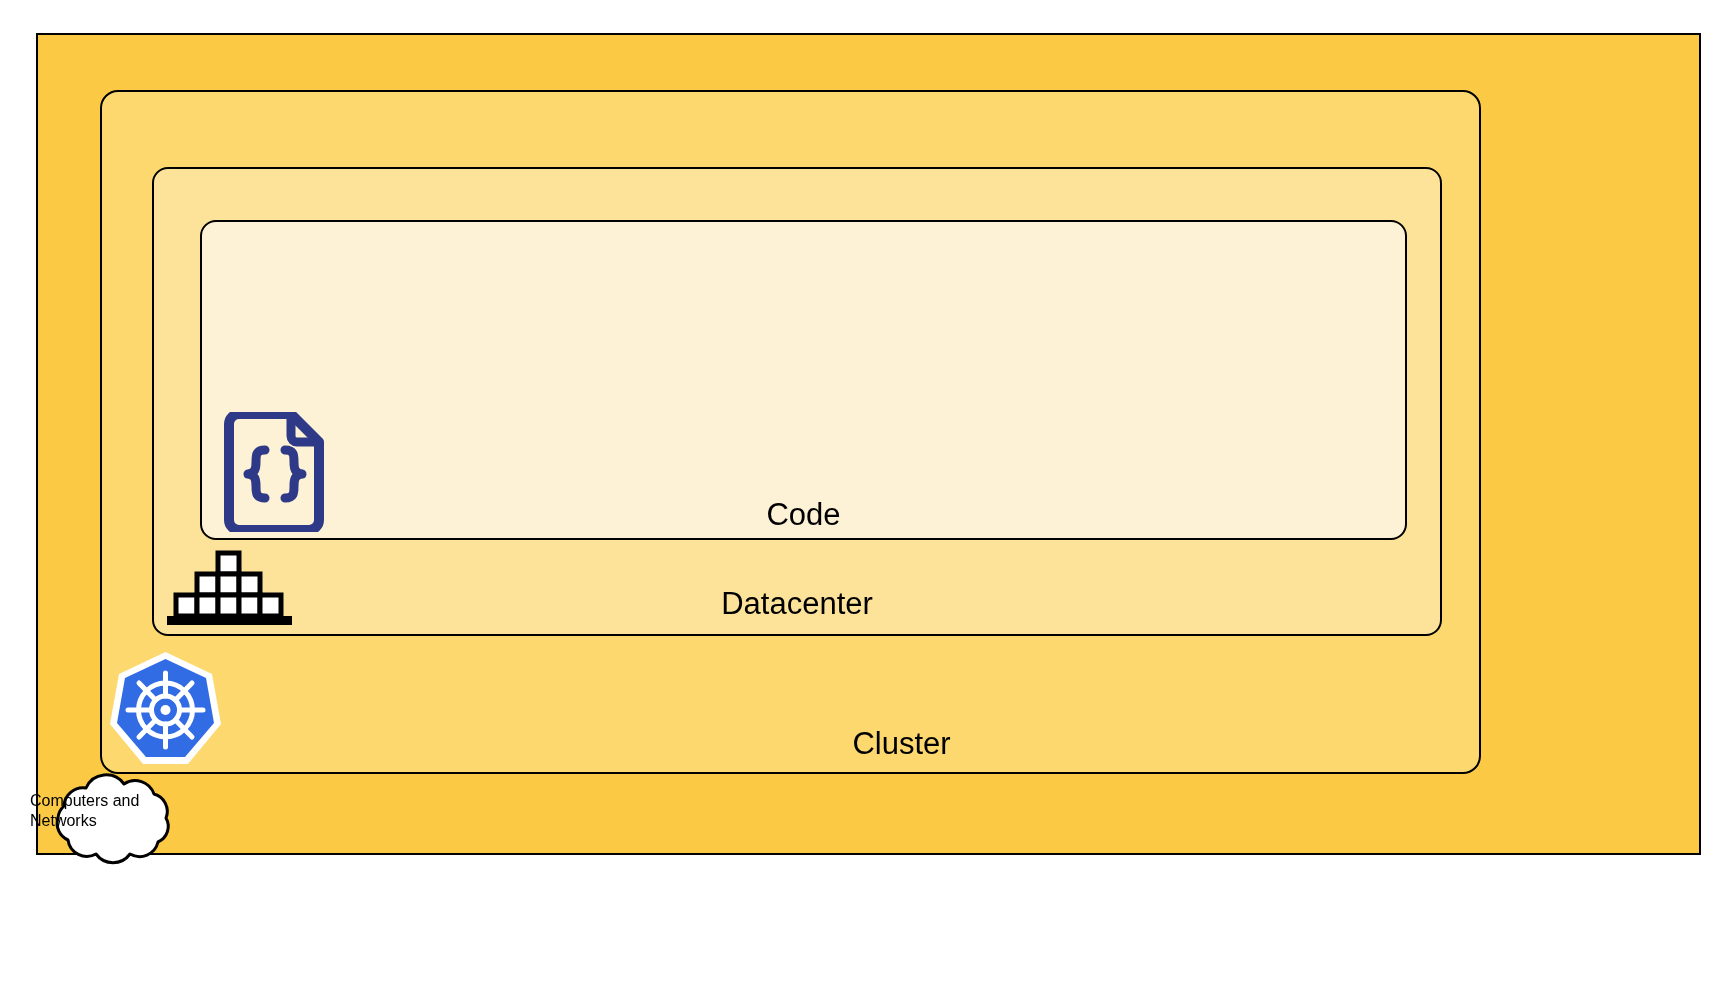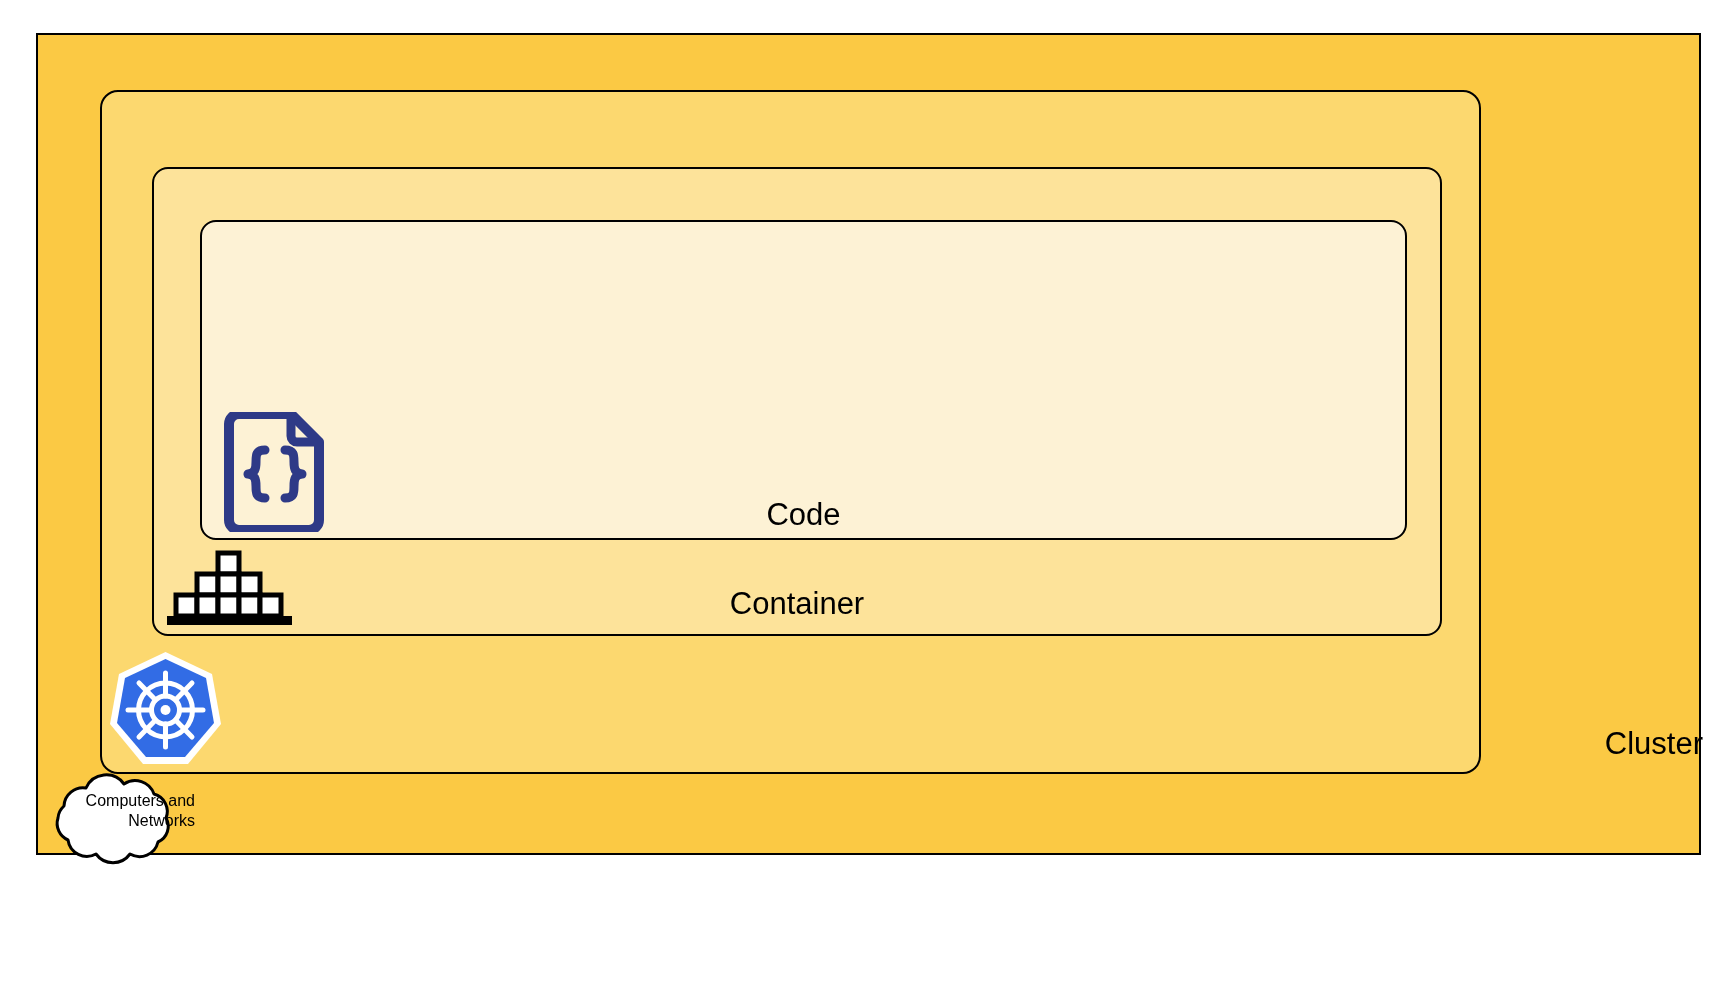--- a/index.html
+++ b/index.html
@@ -71,21 +71,21 @@
     color: #000000;
     font-size: 31px;
     line-height: 1.12;
     text-align: center;
     white-space: pre-line;
     letter-spacing: 0px;
   }
 
   #code-label      { left: 200px; top: 498px;  width: 1207px; }
   #container-label { left: 152px; top: 587px;  width: 1290px; }
-  #cluster-label   { left: 100px; top: 727px;  width: 1603px; text-align: right; }
+  #cluster-label   { left: 100px; top: 727px;  width: 1603px; }
   #datacenter-label{ left: 36px;  top: 791px;  width: 1665px; }
 
   
   .icon-wrap {
     position: absolute;
     display: block;
   }
 
   #code-icon      { left: 219px; top: 412px; width: 108px; height: 120px; }
   #container-icon { left: 167px; top: 550px; width: 125px; height: 78px; }
@@ -97,21 +97,21 @@
     left: 30px;
     top: 772px;
     width: 165px;
     height: 98px;
   }
   #cloud-text {
     position: absolute;
     left: 30px;
     top: 791px;
     width: 165px;
-    text-align: right;
+    text-align: left;
     font-size: 16px;
     line-height: 1.22;
     color: #000000;
     white-space: pre-line;
     pointer-events: none;
   }
 </style>
 </head>
 <body>
 
@@ -120,21 +120,21 @@
   <div class="layer" id="datacenter-layer" style="background: rgb(251, 201, 68);"></div>
 
   <div class="layer" id="cluster-layer" style="background: rgb(252, 216, 111);"></div>
 
   <div class="layer" id="container-layer" style="background: rgb(253, 227, 154);"></div>
 
   <div class="layer" id="code-layer" style="background: rgb(253, 242, 213);"></div>
 
   <div class="layer-label" id="code-label">Code</div>
 
-  <div class="layer-label" id="container-label">Container</div>
+  <div class="layer-label" id="container-label">Datacenter</div>
 
   <div class="layer-label" id="cluster-label">Cluster</div>
 
 
   <div class="icon-wrap" id="code-icon">
     <svg viewBox="0 0 108 120" width="108" height="120">
       <path d="M10 12 a10 10 0 0 1 10 -10 h52 l28 28 v78 a10 10 0 0 1 -10 10
                h-70 a10 10 0 0 1 -10 -10 z" fill="none" stroke="#2e3a87" stroke-width="10" stroke-linejoin="round"></path>
       <path d="M72 2 v22 a6 6 0 0 0 6 6 h22" fill="none" stroke="#2e3a87" stroke-width="9" stroke-linejoin="round" stroke-linecap="round"></path>
       <path d="M46 38 c-9 0 -9 5 -9 12 c0 7 -1 11 -8 12 c7 1 8 5 8 12

